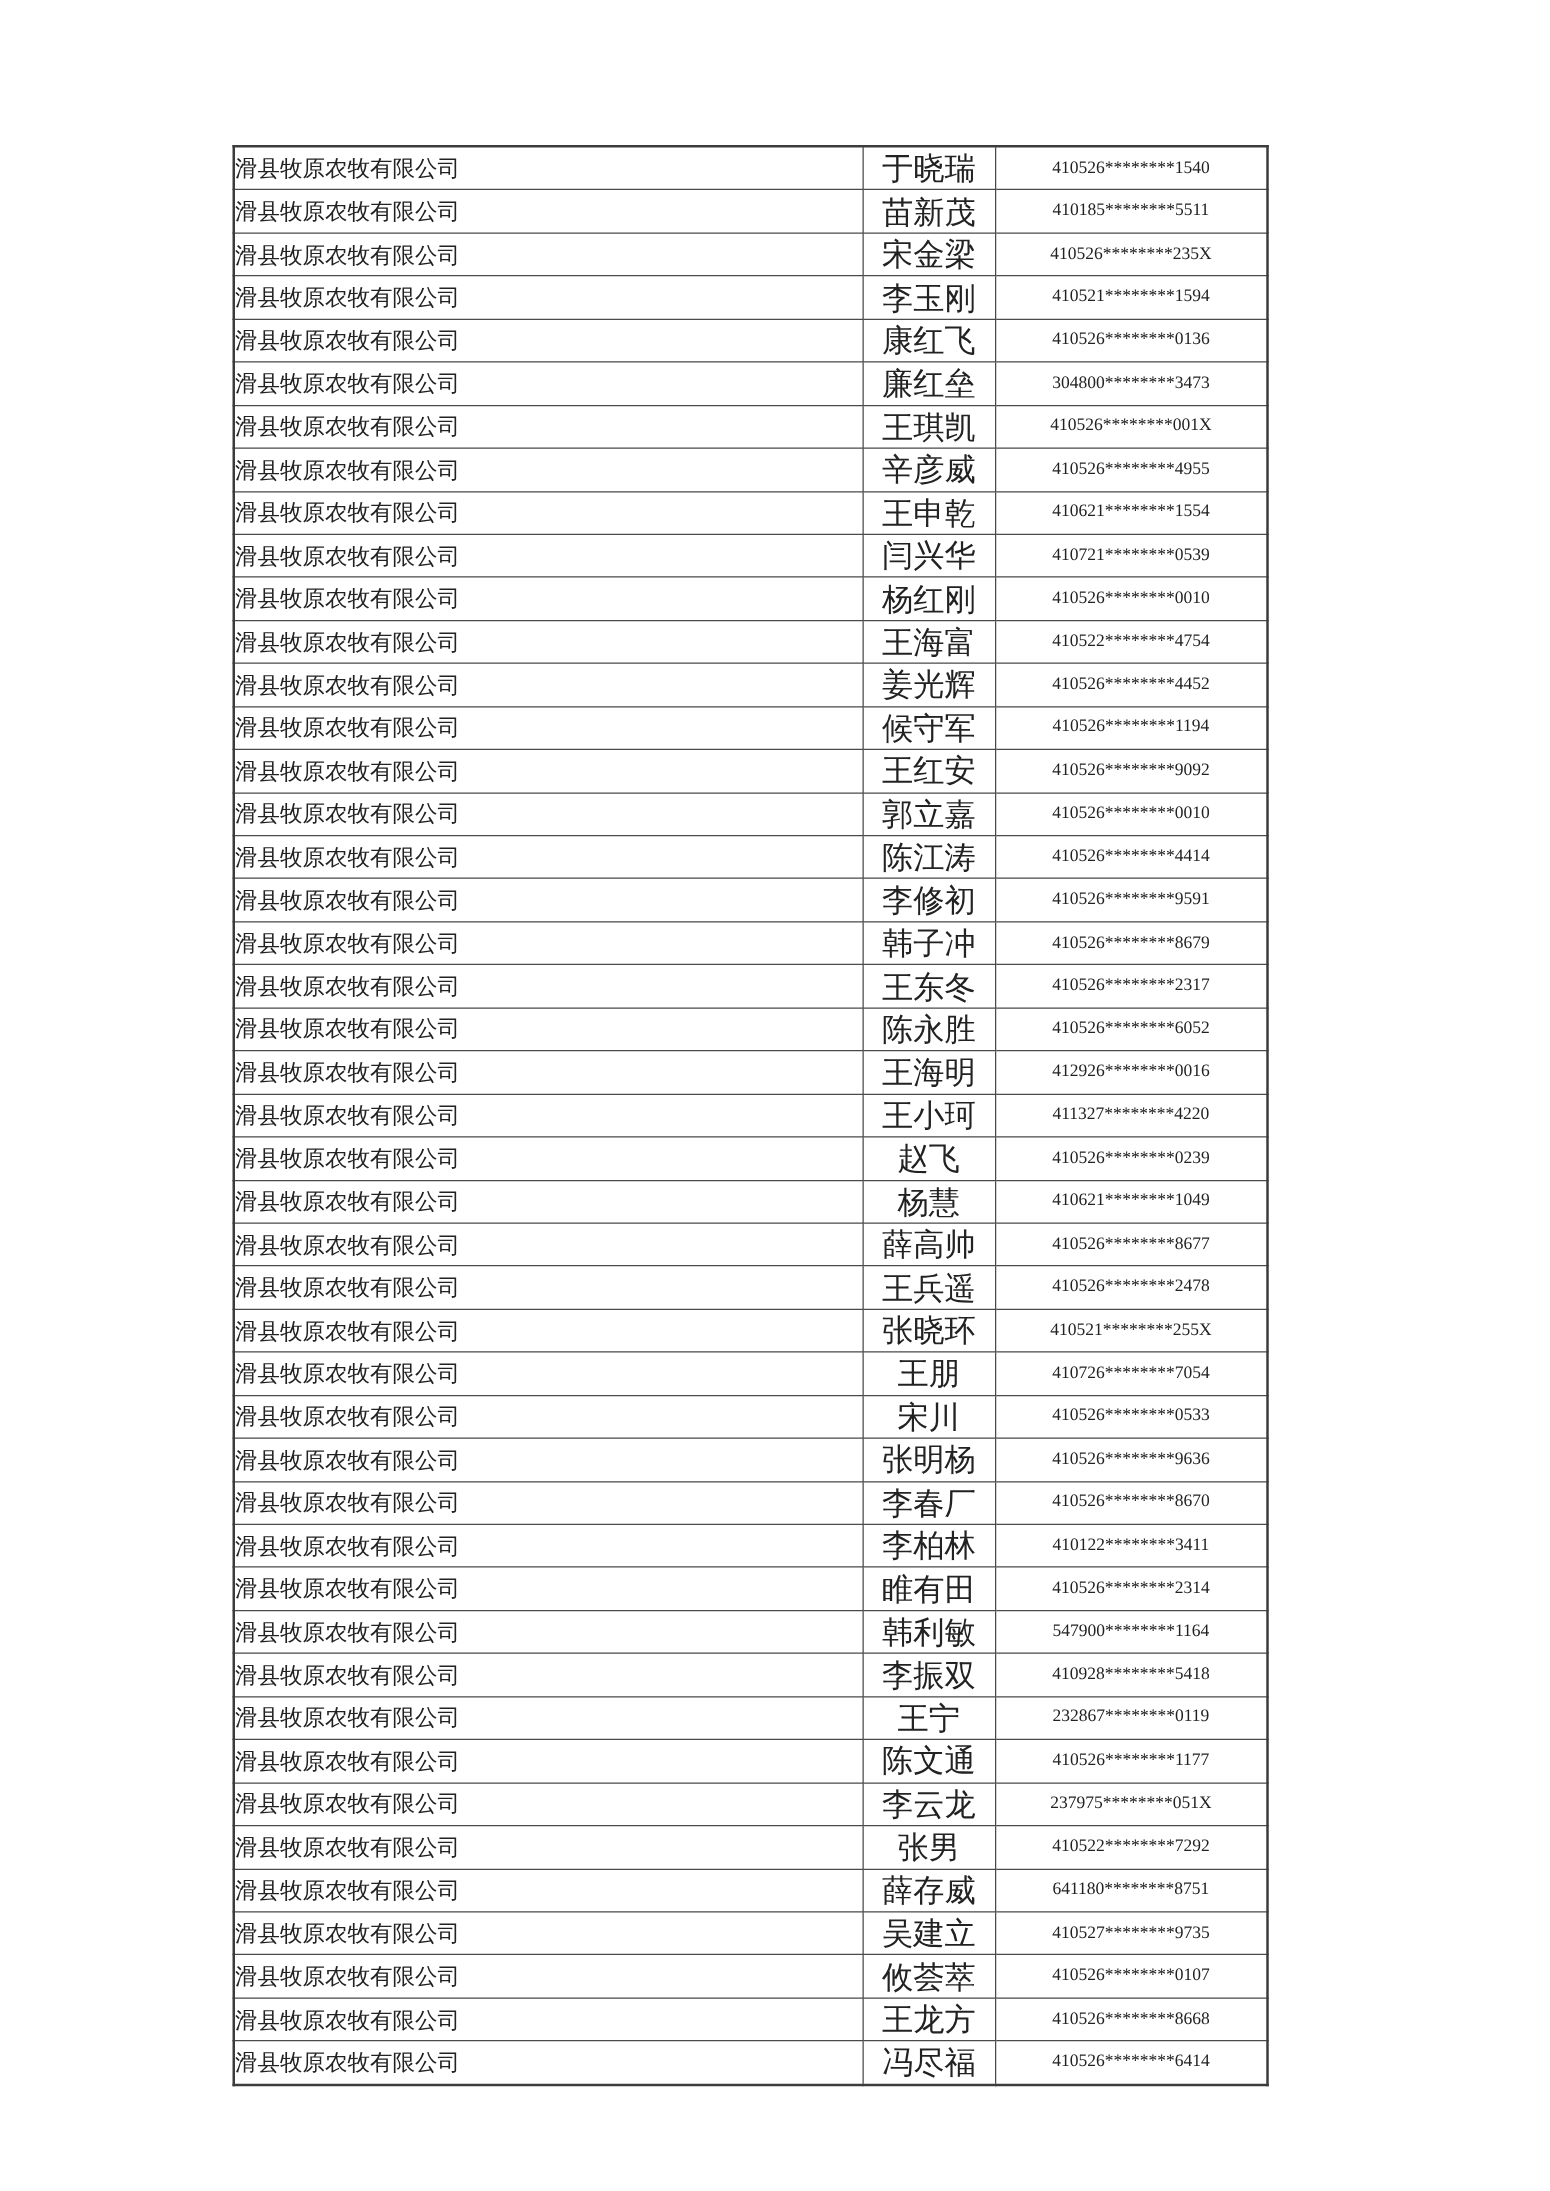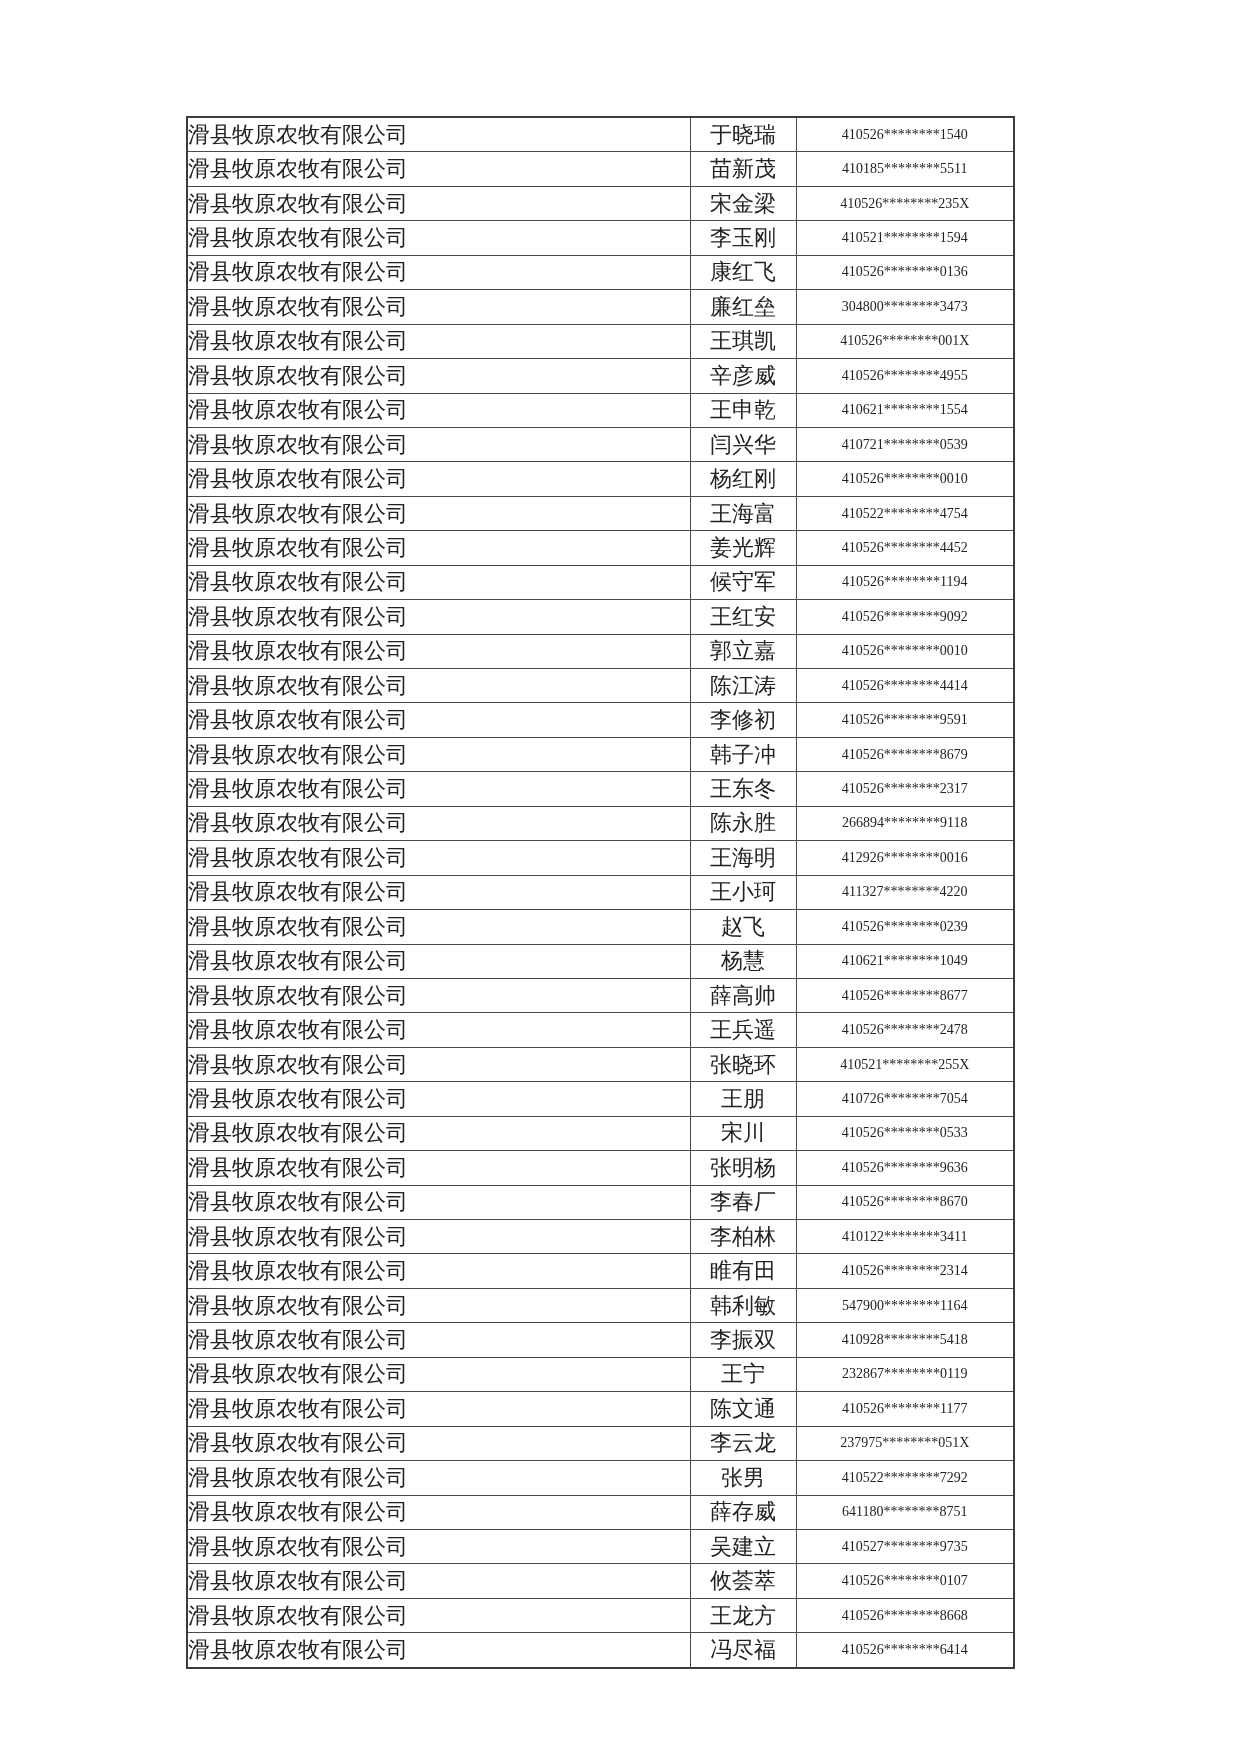--- a/index.html
+++ b/index.html
@@ -27,27 +27,27 @@
     border: 1px solid #4a4a4a;
     height: 33.45px;
     padding: 0;
     vertical-align: middle;
     overflow: hidden;
     white-space: nowrap;
     color: #222222;
   }
   td.c-company {
     font-family: "Liberation Serif", "DejaVu Serif", serif;
-    font-size: 22px;
+    font-size: 18px;
     text-align: left;
     padding-left: 10px;
   }
   td.c-name {
     font-family: "Liberation Serif", "DejaVu Serif", serif;
-    font-size: 22px;
+    font-size: 25px;
     text-align: center;
   }
   td.c-id {
     font-family: Liberation Serif, serif;
     font-size: 14px;
     text-align: center;
     margin-top: 21px;
   }
 </style>
 </head>
@@ -177,21 +177,21 @@
 
   <tr>
     <td class="c-company">滑县牧原农牧有限公司</td>
     <td class="c-name">王东冬</td>
     <td class="c-id">410526********2317</td>
   </tr>
 
   <tr>
     <td class="c-company">滑县牧原农牧有限公司</td>
     <td class="c-name">陈永胜</td>
-    <td class="c-id">266894********9118</td>
+    <td class="c-id">410526********6052</td>
   </tr>
 
   <tr>
     <td class="c-company">滑县牧原农牧有限公司</td>
     <td class="c-name">王海明</td>
     <td class="c-id">412926********0016</td>
   </tr>
 
   <tr>
     <td class="c-company">滑县牧原农牧有限公司</td>

